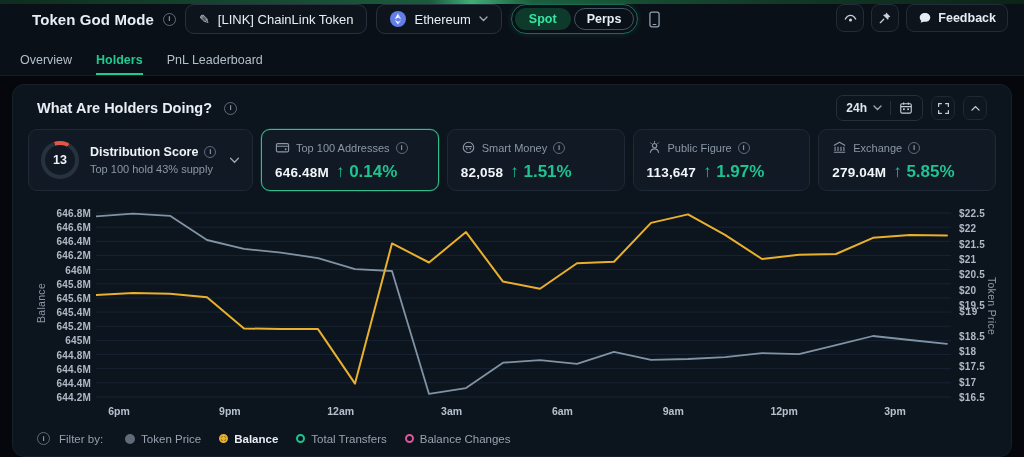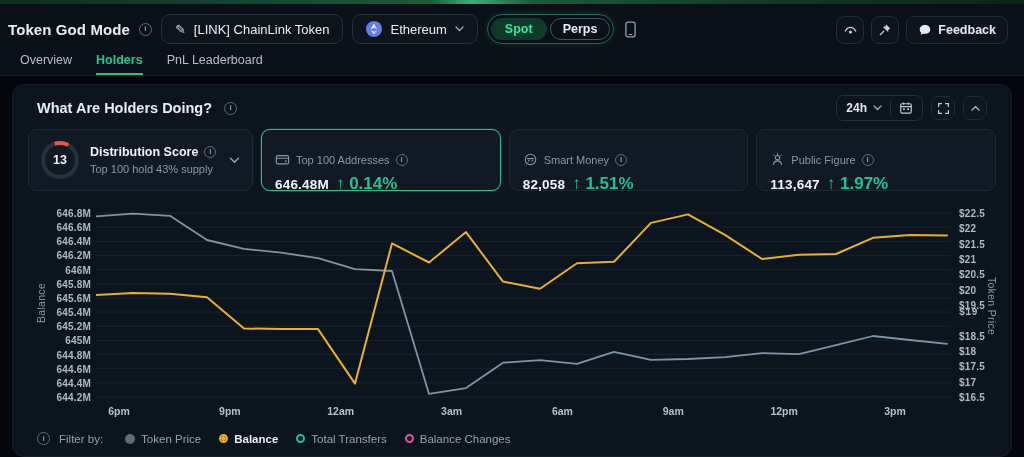--- a/index.html
+++ b/index.html
@@ -9,21 +9,21 @@
     font-family:"Liberation Sans","DejaVu Sans",sans-serif;
     color:#e8eef4;
     -webkit-font-smoothing:antialiased;
   }
   .top-strip{
     height:4px;
     background:linear-gradient(90deg,#0e2c1f 0%,#1b5b3c 42%,#3fae74 46%,#1b5b3c 52%,#123a27 75%,#0c2318 100%);
   }
   
   .top-area{ background:#0a1017; }
-  .topbar{ height:40px; padding:0 16px 0 8px; display:flex; align-items:flex-end; justify-content:space-between; }
+  .topbar{ height:40px; padding:0 16px 0 32px; display:flex; align-items:flex-start; justify-content:space-between; }
   .tb-left{ display:flex; align-items:center; gap:9px; }
   .app-title{ font-size:15px; font-weight:700; letter-spacing:.1px; }
   .info{ width:13px; height:13px; border:1px solid #5e6b78; border-radius:50%; display:inline-flex; align-items:center; justify-content:center; color:#8c99a7; flex:none; }
   .info::after{ content:"i"; font-size:8px; font-weight:700; font-style:normal; line-height:1; }
   .pill{ height:30px; display:inline-flex; align-items:center; gap:8px; padding:0 13px; border:1px solid #27313d; border-radius:9px; background:#0d141c; color:#e8eef4; font-size:13px; font-weight:500; cursor:pointer; }
   .pencil{ color:#cdd7e0; font-size:13px; }
   .eth-logo{ width:16px; height:16px; display:inline-flex; flex:none; }
   .caret{ width:9px; height:6px; flex:none; }
   .seg{ display:flex; align-items:center; gap:3px; padding:3px; border:1px solid rgba(48,220,160,.45); border-radius:18px; box-shadow:0 0 7px rgba(48,220,160,.14); }
   .seg-spot{ background:#0e3a2b; color:#35e6a6; border:none; border-radius:14px; padding:4px 14px; font-size:12.5px; font-weight:700; cursor:pointer; font-family:inherit; }
@@ -51,21 +51,21 @@
   .cards{ margin:8px 15px 0; height:62px; display:flex; gap:8px; }
   .card{ background:#111a24; border:1px solid #1e2935; border-radius:9px; height:62px; }
   .score-card{ width:225px; flex:none; display:flex; align-items:center; gap:11px; padding:0 12px; cursor:pointer; }
   .gauge{ width:38px; height:38px; border-radius:50%; background:conic-gradient(from -18deg,#e25549 0 47deg,#27323f 47deg 360deg); display:flex; align-items:center; justify-content:center; flex:none; }
   .gauge-inner{ width:30.5px; height:30.5px; border-radius:50%; background:#111a24; display:flex; align-items:center; justify-content:center; font-size:12.5px; font-weight:700; color:#eef3f8; }
   .sc-text{ flex:1; min-width:0; }
   .sc-title{ display:flex; align-items:center; gap:6px; font-size:12.5px; font-weight:700; color:#eef3f8; }
   .sc-title .info{ width:12px; height:12px; }
   .sc-sub{ margin-top:4px; font-size:11px; color:#8a97a5; white-space:nowrap; }
   .sc-chev{ color:#9aa7b4; flex:none; }
-  .stat-card{ flex:1; padding:22px 13px; cursor:pointer; }
+  .stat-card{ flex:1; padding:10px 13px; cursor:pointer; }
   .stat-card.selected{ border-color:#2fbe8b; box-shadow:0 0 0 .5px rgba(47,190,139,.35); }
   .stat-row1{ display:flex; align-items:center; gap:6px; color:#8a97a5; font-size:11px; white-space:nowrap; }
   .stat-row1 .cicon{ width:15px; height:15px; display:inline-flex; flex:none; color:#8a97a5; }
   .stat-row1 .info{ width:12px; height:12px; }
   .stat-row2{ margin-top:7px; display:flex; align-items:baseline; gap:7px; white-space:nowrap; }
   .stat-value{ font-size:13.5px; font-weight:700; color:#f2f6fa; letter-spacing:.2px; }
   .stat-change{ font-size:17px; font-weight:600; color:#1ec490; }
   
   .chart{ position:relative; margin-top:15px; height:218px; }
   .plot-svg{ position:absolute; left:83px; top:0; display:block; }
@@ -252,20 +252,36 @@
                 <path d="M3.6 13.2c.6-2.5 2.3-3.8 4.4-3.8s3.8 1.3 4.4 3.8" fill="none" stroke="currentColor" stroke-width="1.2" stroke-linecap="round"></path>
                 <path d="M8 1.4v1.1M12.2 3l-.8.8M3.8 3l.8.8" stroke="currentColor" stroke-width="1" stroke-linecap="round"></path>
               </svg>
             </span>
             <span>Public Figure</span>
             <span class="info"></span>
           </div>
           <div class="stat-row2">
             <span class="stat-value">113,647</span>
             <span class="stat-change">↑ 1.97%</span>
+          </div>
+        </div>
+        <div class="card stat-card">
+          <div class="stat-row1">
+            <span class="cicon">
+              <svg viewBox="0 0 16 16" width="15" height="15">
+                <path d="M2 5.8L8 2.4l6 3.4" fill="none" stroke="currentColor" stroke-width="1.2" stroke-linejoin="round"></path>
+                <path d="M3.3 7.2v4.4M6.4 7.2v4.4M9.6 7.2v4.4M12.7 7.2v4.4M2 13h12" stroke="currentColor" stroke-width="1.2"></path>
+              </svg>
+            </span>
+            <span>Exchange</span>
+            <span class="info"></span>
+          </div>
+          <div class="stat-row2">
+            <span class="stat-value">279.04M</span>
+            <span class="stat-change">↑ 5.85%</span>
           </div>
         </div>
       </div>
 
     <div class="chart">
       <span class="axis-title left">Balance</span>
       <svg class="plot-svg" width="855" height="195" viewBox="0 0 855 195">
           <line x1="0" x2="855" y1="7" y2="7" stroke="#172434" stroke-width="1"></line>
           <line x1="0" x2="855" y1="21.153846153846153" y2="21.153846153846153" stroke="#172434" stroke-width="1"></line>
           <line x1="0" x2="855" y1="35.30769230769231" y2="35.30769230769231" stroke="#172434" stroke-width="1"></line>

